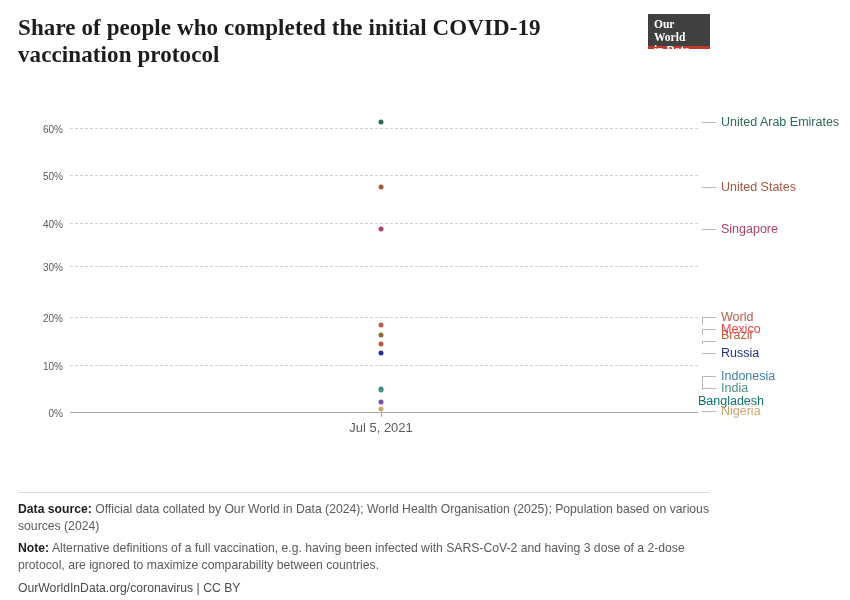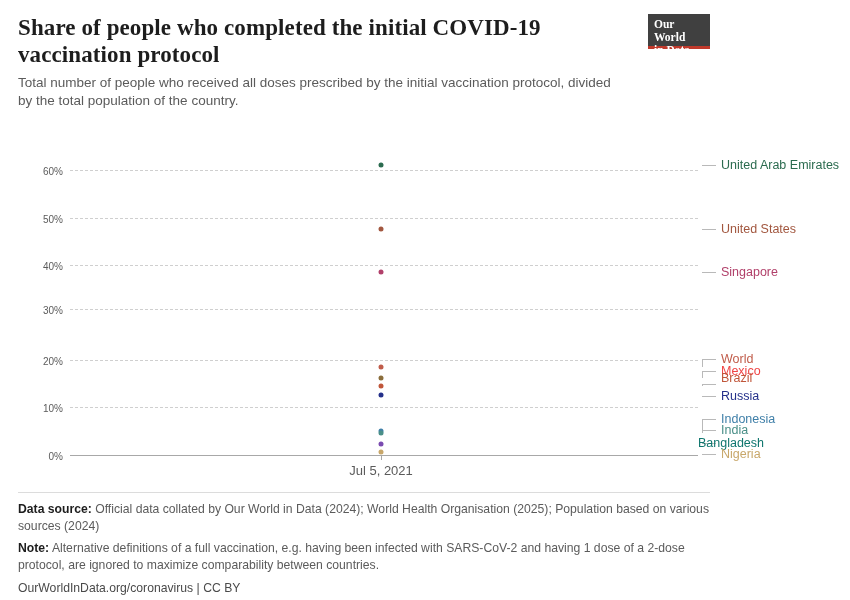--- a/index.html
+++ b/index.html
@@ -151,21 +151,20 @@
   .footer p { margin: 0 0 6px 0; }
   .footer .link { color: #4a4a4a; }
 </style>
 </head>
 <body>
 
 <div class="page">
 
   <div class="header">
     <h1 class="title">Share of people who completed the initial COVID-19 vaccination protocol</h1>
-    <p class="subtitle">Total number of people who received all doses prescribed by the initial vaccination protocol, divided by the total population of the country.</p>
     <div class="owid-logo">
       <div>Our World</div>
       <div>in Data</div>
     </div>
   </div>
 
   <div class="chart-wrap">
     <div class="plot" id="plot">
         <div class="gridline zero" style="top: 322px;">
           <span class="ytick">0%</span>
@@ -231,18 +230,18 @@
       </div>
   </div>
 
   <div class="footer">
     <p>
       <span class="lbl">Data source:</span>
       <span>Official data collated by Our World in Data (2024); World Health Organisation (2025); Population based on various sources (2024)</span>
     </p>
     <p>
       <span class="lbl">Note:</span>
-      <span>Alternative definitions of a full vaccination, e.g. having been infected with SARS-CoV-2 and having 1 dose of a 2-dose protocol, are ignored to maximize comparability between countries.</span>
+      <span>Alternative definitions of a full vaccination, e.g. having been infected with SARS-CoV-2 and having 3 dose of a 2-dose protocol, are ignored to maximize comparability between countries.</span>
     </p>
     <p class="link">OurWorldInData.org/coronavirus | CC BY</p>
   </div>
 
 </div>
 
 </body></html>

